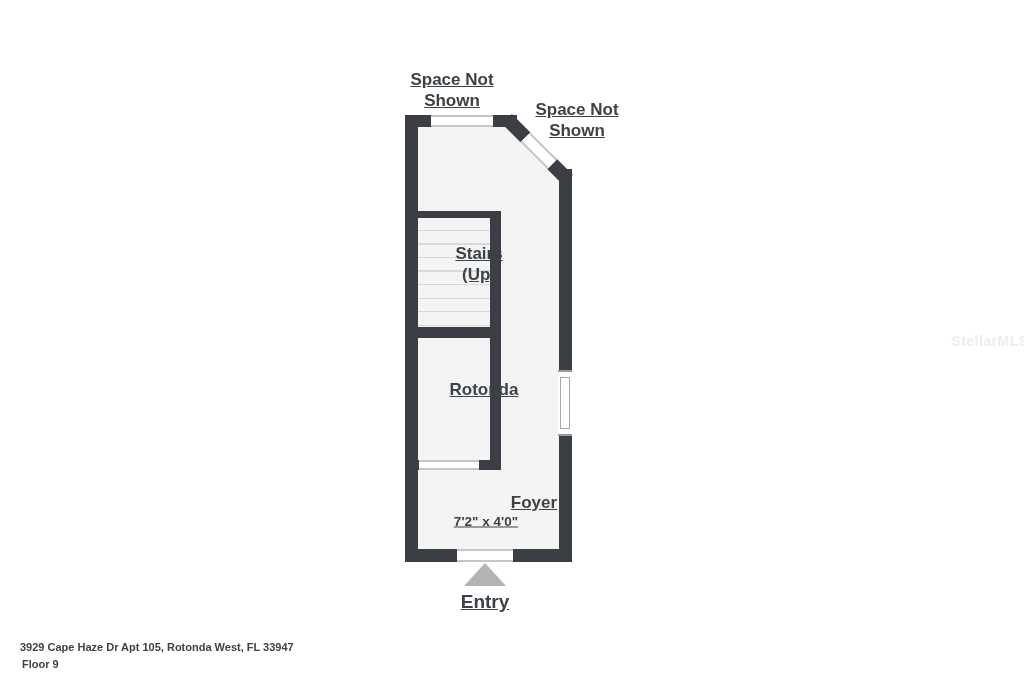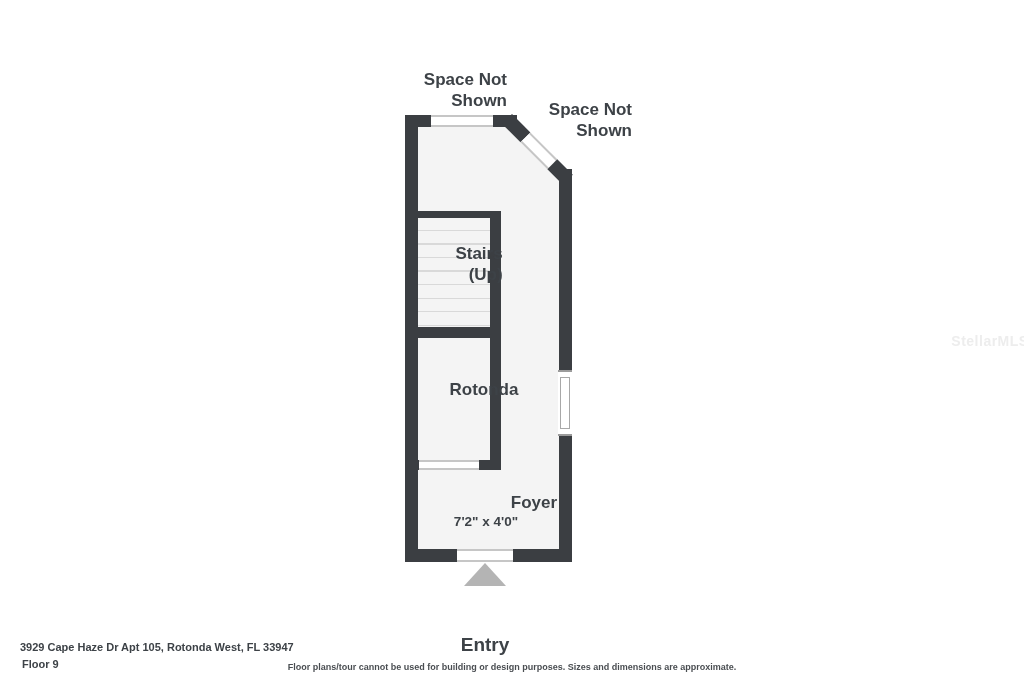--- a/index.html
+++ b/index.html
@@ -26,21 +26,21 @@
             background:repeating-linear-gradient(to bottom,
               transparent 0px, transparent 12px,
               var(--tread-line,#d9d9d9) 12px, var(--tread-line,#d9d9d9) 13.5px); }
   .window { position:absolute; left:153px; top:255px; width:14px; height:66px;
             background:#ffffff; border-top:2px solid #9b9b9b; border-bottom:2px solid #9b9b9b; }
   .window .pane { position:absolute; left:2px; right:2px; top:5px; bottom:5px;
                   border:1.5px solid #a8a8a8; background:#ffffff; }
 
   
   .lbl { position:absolute; color:var(--text,#3d4247); font-weight:bold;
-         text-align:right; white-space:nowrap; }
+         text-align:center; white-space:nowrap;text-decoration:underline; }
   .lbl.two { white-space:normal; width:110px; line-height:21px; }
   .snt { font-size:17px; }
   .room { font-size:17px;margin-left:32px; }
   .dims { font-size:13.5px; font-weight:bold; }
   .entry-lbl { font-size:19px; }
   .tri { position:absolute; width:0; height:0;
          border-left:21px solid transparent; border-right:21px solid transparent;
          border-bottom:23px solid var(--entry-arrow,#b4b4b4); }
 
   
@@ -97,21 +97,20 @@
     <span style="display:block;">Stairs</span>
     <span style="display:block;">(Up)</span>
   </div>
 
   <div class="lbl room" style="left:452px; top:390px; transform:translate(-50%,-50%);">Rotonda</div>
 
   <div class="lbl room" style="left:502px; top:503px; transform:translate(-50%,-50%);">Foyer</div>
   <div class="lbl dims" style="left:486px; top:521px; transform:translate(-50%,-50%);">7'2" x 4'0"</div>
 
   <div class="tri" style="left:485px; top:563px; transform:translateX(-50%);"></div>
-  <div class="lbl entry-lbl" style="left:485px; top:591px; transform:translateX(-50%);margin-top:43px;">Entry</div>
+  <div class="lbl entry-lbl" style="left:485px; top:591px; transform:translateX(-50%);">Entry</div>
 
   <div class="addr">3929 Cape Haze Dr Apt 105, Rotonda West, FL 33947</div>
   <div class="floor-num">Floor 9</div>
-  <div class="disclaimer">Floor plans/tour cannot be used for building or design purposes. Sizes and dimensions are approximate.</div>
 
   <div class="watermark">StellarMLS</div>
 
 </div>
 
 </body></html>

